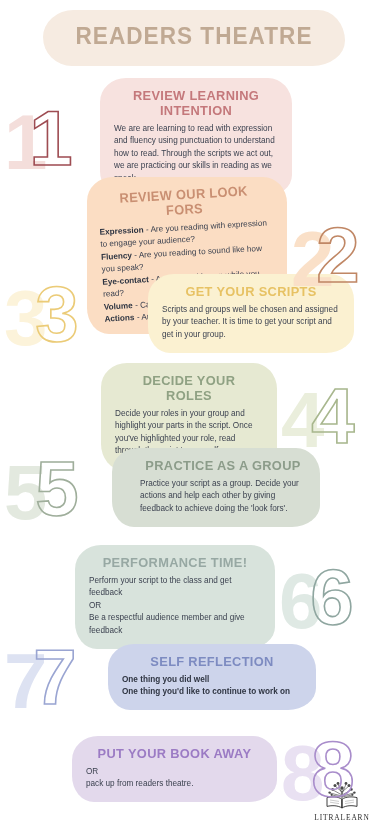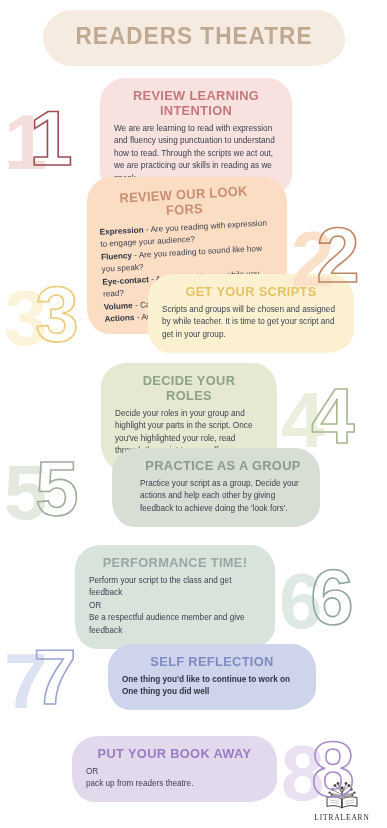--- a/index.html
+++ b/index.html
@@ -199,21 +199,21 @@
   </div>
 
   <div class="step left-num" id="step3">
     <div class="numwrap">
       <span class="num-shadow" style="color: rgb(252, 243, 218);">3</span>
       <span class="num" style="-webkit-text-stroke-color: rgb(235, 203, 119);">3</span>
     </div>
     <div class="card" style="background: rgb(251, 241, 209); margin-left: 36px;">
       <h3 style="color: rgb(231, 194, 100);">GET YOUR SCRIPTS</h3>
       <div class="body">
-          <span class="ln">Scripts and groups will be chosen and assigned by while teacher. It is time to get your script and get in your group.</span>
+          <span class="ln">Scripts and groups well be chosen and assigned by your teacher. It is time to get your script and get in your group.</span>
         </div>
     </div>
   </div>
 
   <div class="step right-num" id="step4">
     <div class="numwrap">
       <span class="num-shadow" style="color: rgb(234, 238, 220);">4</span>
       <span class="num" style="-webkit-text-stroke-color: rgb(168, 183, 142);">4</span>
     </div>
     <div class="card" style="background: rgb(230, 233, 210);">
@@ -253,22 +253,22 @@
   </div>
 
   <div class="step left-num" id="step7">
     <div class="numwrap">
       <span class="num-shadow" style="color: rgb(221, 226, 242);">7</span>
       <span class="num" style="-webkit-text-stroke-color: rgb(154, 165, 210);">7</span>
     </div>
     <div class="card" style="background: rgb(205, 212, 235);">
       <h3 style="color: rgb(125, 139, 193);">SELF REFLECTION</h3>
       <div class="body">
+          <span class="ln"><b>One thing you did well</b></span>
           <span class="ln"><b>One thing you'd like to continue to work on</b></span>
-          <span class="ln"><b>One thing you did well</b></span>
         </div>
     </div>
   </div>
 
   <div class="step right-num" id="step8">
     <div class="numwrap">
       <span class="num-shadow" style="color: rgb(233, 225, 242);">8</span>
       <span class="num" style="-webkit-text-stroke-color: rgb(169, 141, 203);">8</span>
     </div>
     <div class="card" style="background: rgb(227, 217, 236); margin-left: 12px;">

